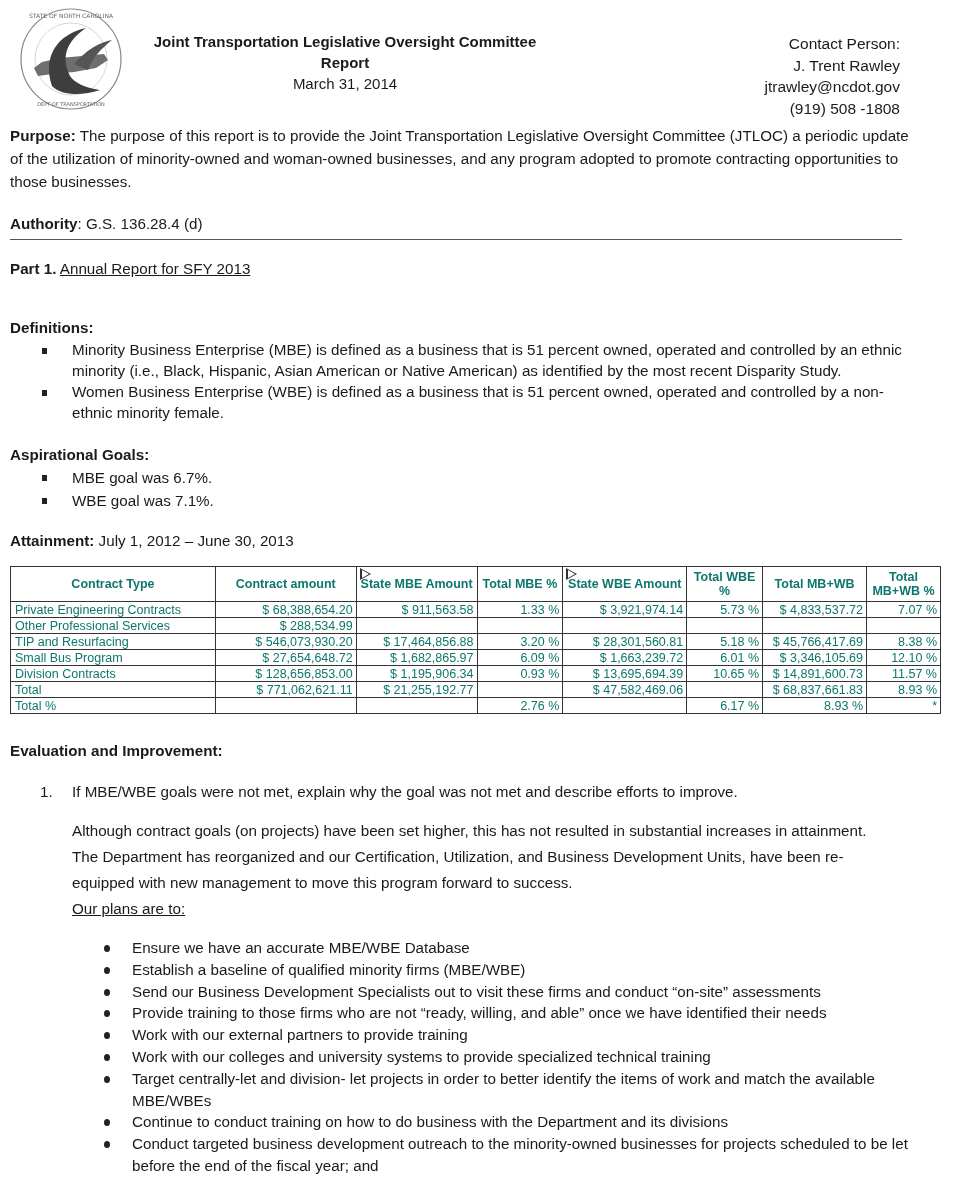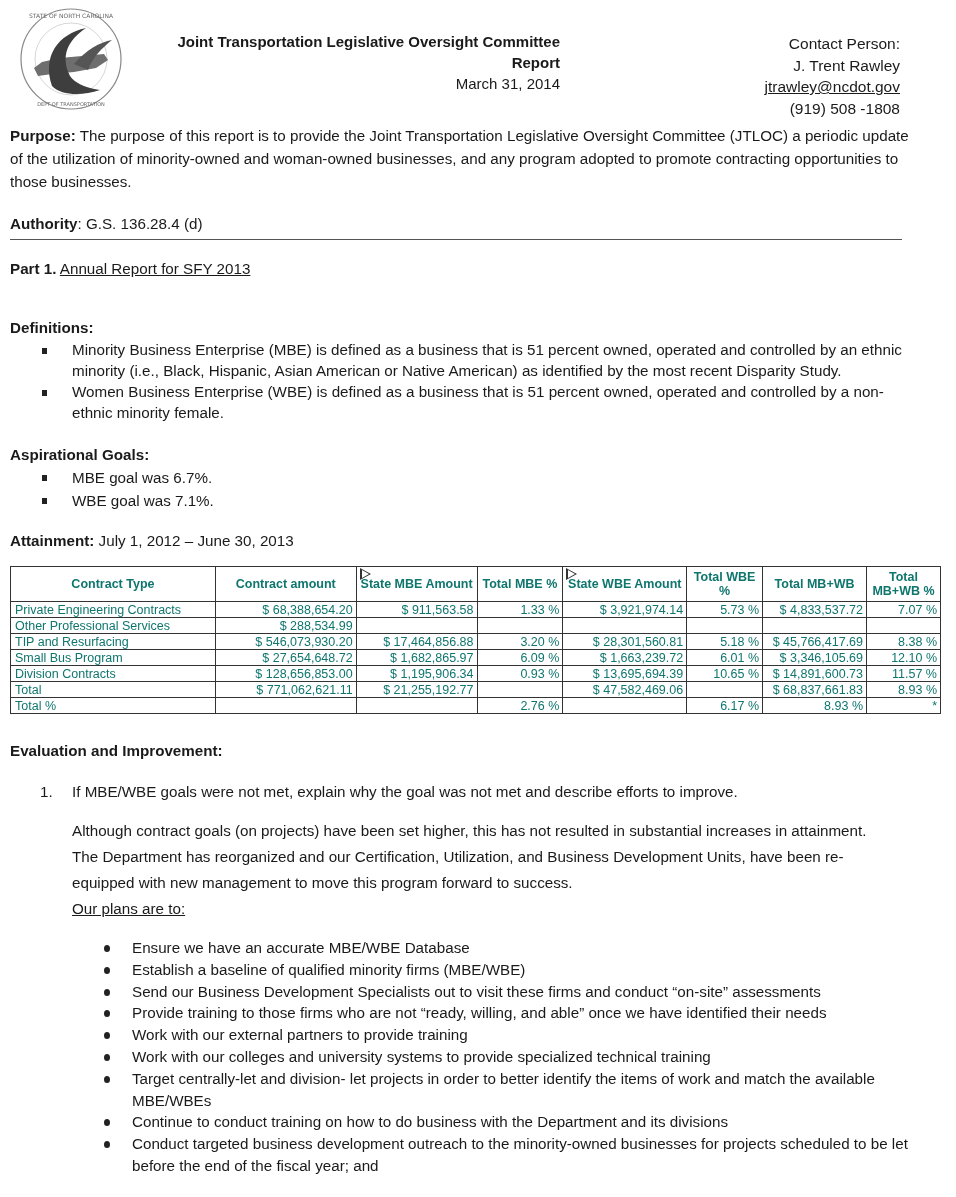--- a/index.html
+++ b/index.html
@@ -7,28 +7,28 @@
     width: 956px; height: 1197px; overflow: hidden; position: relative;
     font-family: "Liberation Sans", "DejaVu Sans", sans-serif;
     color: #1a1a1a;
   }
   .doc { position: absolute; left: 0; top: 0; width: 956px; height: 1197px; }
 
   
   .seal { position: absolute; left: 12px; top: 6px; width: 118px; height: 106px; }
   .hdr-center {
     position: absolute; left: 130px; width: 430px; top: 31px;
-    text-align: right; font-size: 15px; line-height: 21px;
+    text-align: center; font-size: 15px; line-height: 21px;
   }
   .hdr-center .t1, .hdr-center .t2 { font-weight: bold; }
   .hdr-right {
     position: absolute; right: 56px; top: 33px; text-align: right;
     font-size: 15.5px; line-height: 21.5px;
   }
-  .hdr-right .email { text-decoration: underline; }
+  .hdr-right .email { }
 
   .para { position: absolute; left: 10px; width: 900px; font-size: 15.2px; line-height: 23px; }
   .b { font-weight: bold; }
   .u { text-decoration: underline; }
   .rule { position: absolute; left: 10px; width: 892px; top: 239px; height: 0; border-top: 1.5px solid #555; }
 
   ul.sq { list-style: none; margin: 0; padding: 0; }
   ul.sq li { position: relative; padding-left: 62px; }
   ul.sq li::before {
     content: ""; position: absolute; left: 32px; top: 9px; width: 5px; height: 6px; background: #222;

